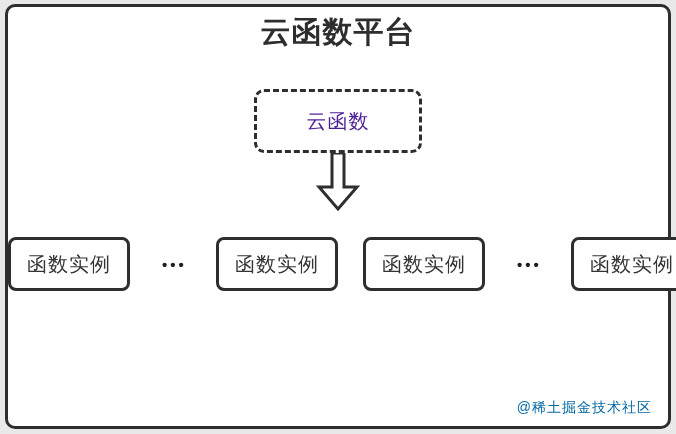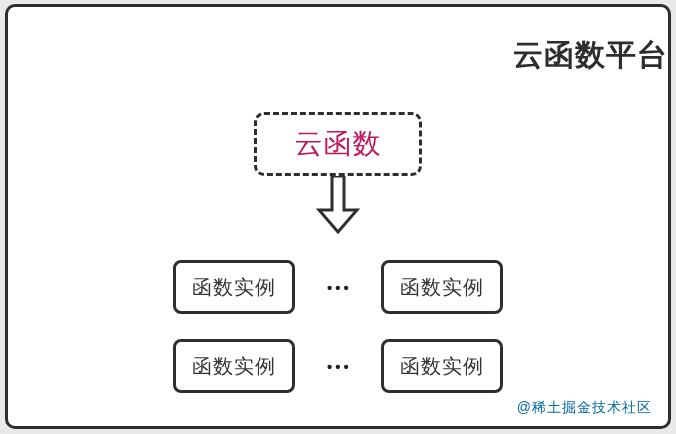--- a/index.html
+++ b/index.html
@@ -17,52 +17,51 @@
     top: 4px;
     right: 5px;
     bottom: 5px;
     background: #ffffff;
     border: 3px solid #2e2e2e;
     border-radius: 10px;
     box-sizing: border-box;
   }
   .title {
     margin: 0;
-    padding-top: 31px;
-    text-align: right;
+    padding-top: 8px;
+    text-align: center;
     font-size: 30px;
     line-height: 34px;
     font-weight: bold;
     color: #2d2d2d;
     letter-spacing: 1px;
   }
   .dashed-box {
     width: 162px;
     height: 58px;
     margin: 40px auto 0 auto;
     border: 3px dashed #2e2e2e;
     border-radius: 10px;
     display: flex;
     align-items: center;
     justify-content: center;
-    font-size: 28px;
-    color: #be185d;
+    font-size: 20px;
+    color: #4c1d95;
     letter-spacing: 1px;
     box-sizing: content-box;
   }
   .arrow-wrap {
     width: 44px;
     height: 59px;
     margin: 0 auto;
     display: block;
   }
   .instances {
     margin-top: 25px;
     display: flex;
-    flex-direction: column;
     gap: 25px;
   }
   .instance-row {
     display: flex;
     align-items: center;
     justify-content: center;
   }
   .instance-box {
     width: 116px;
     height: 48px;

